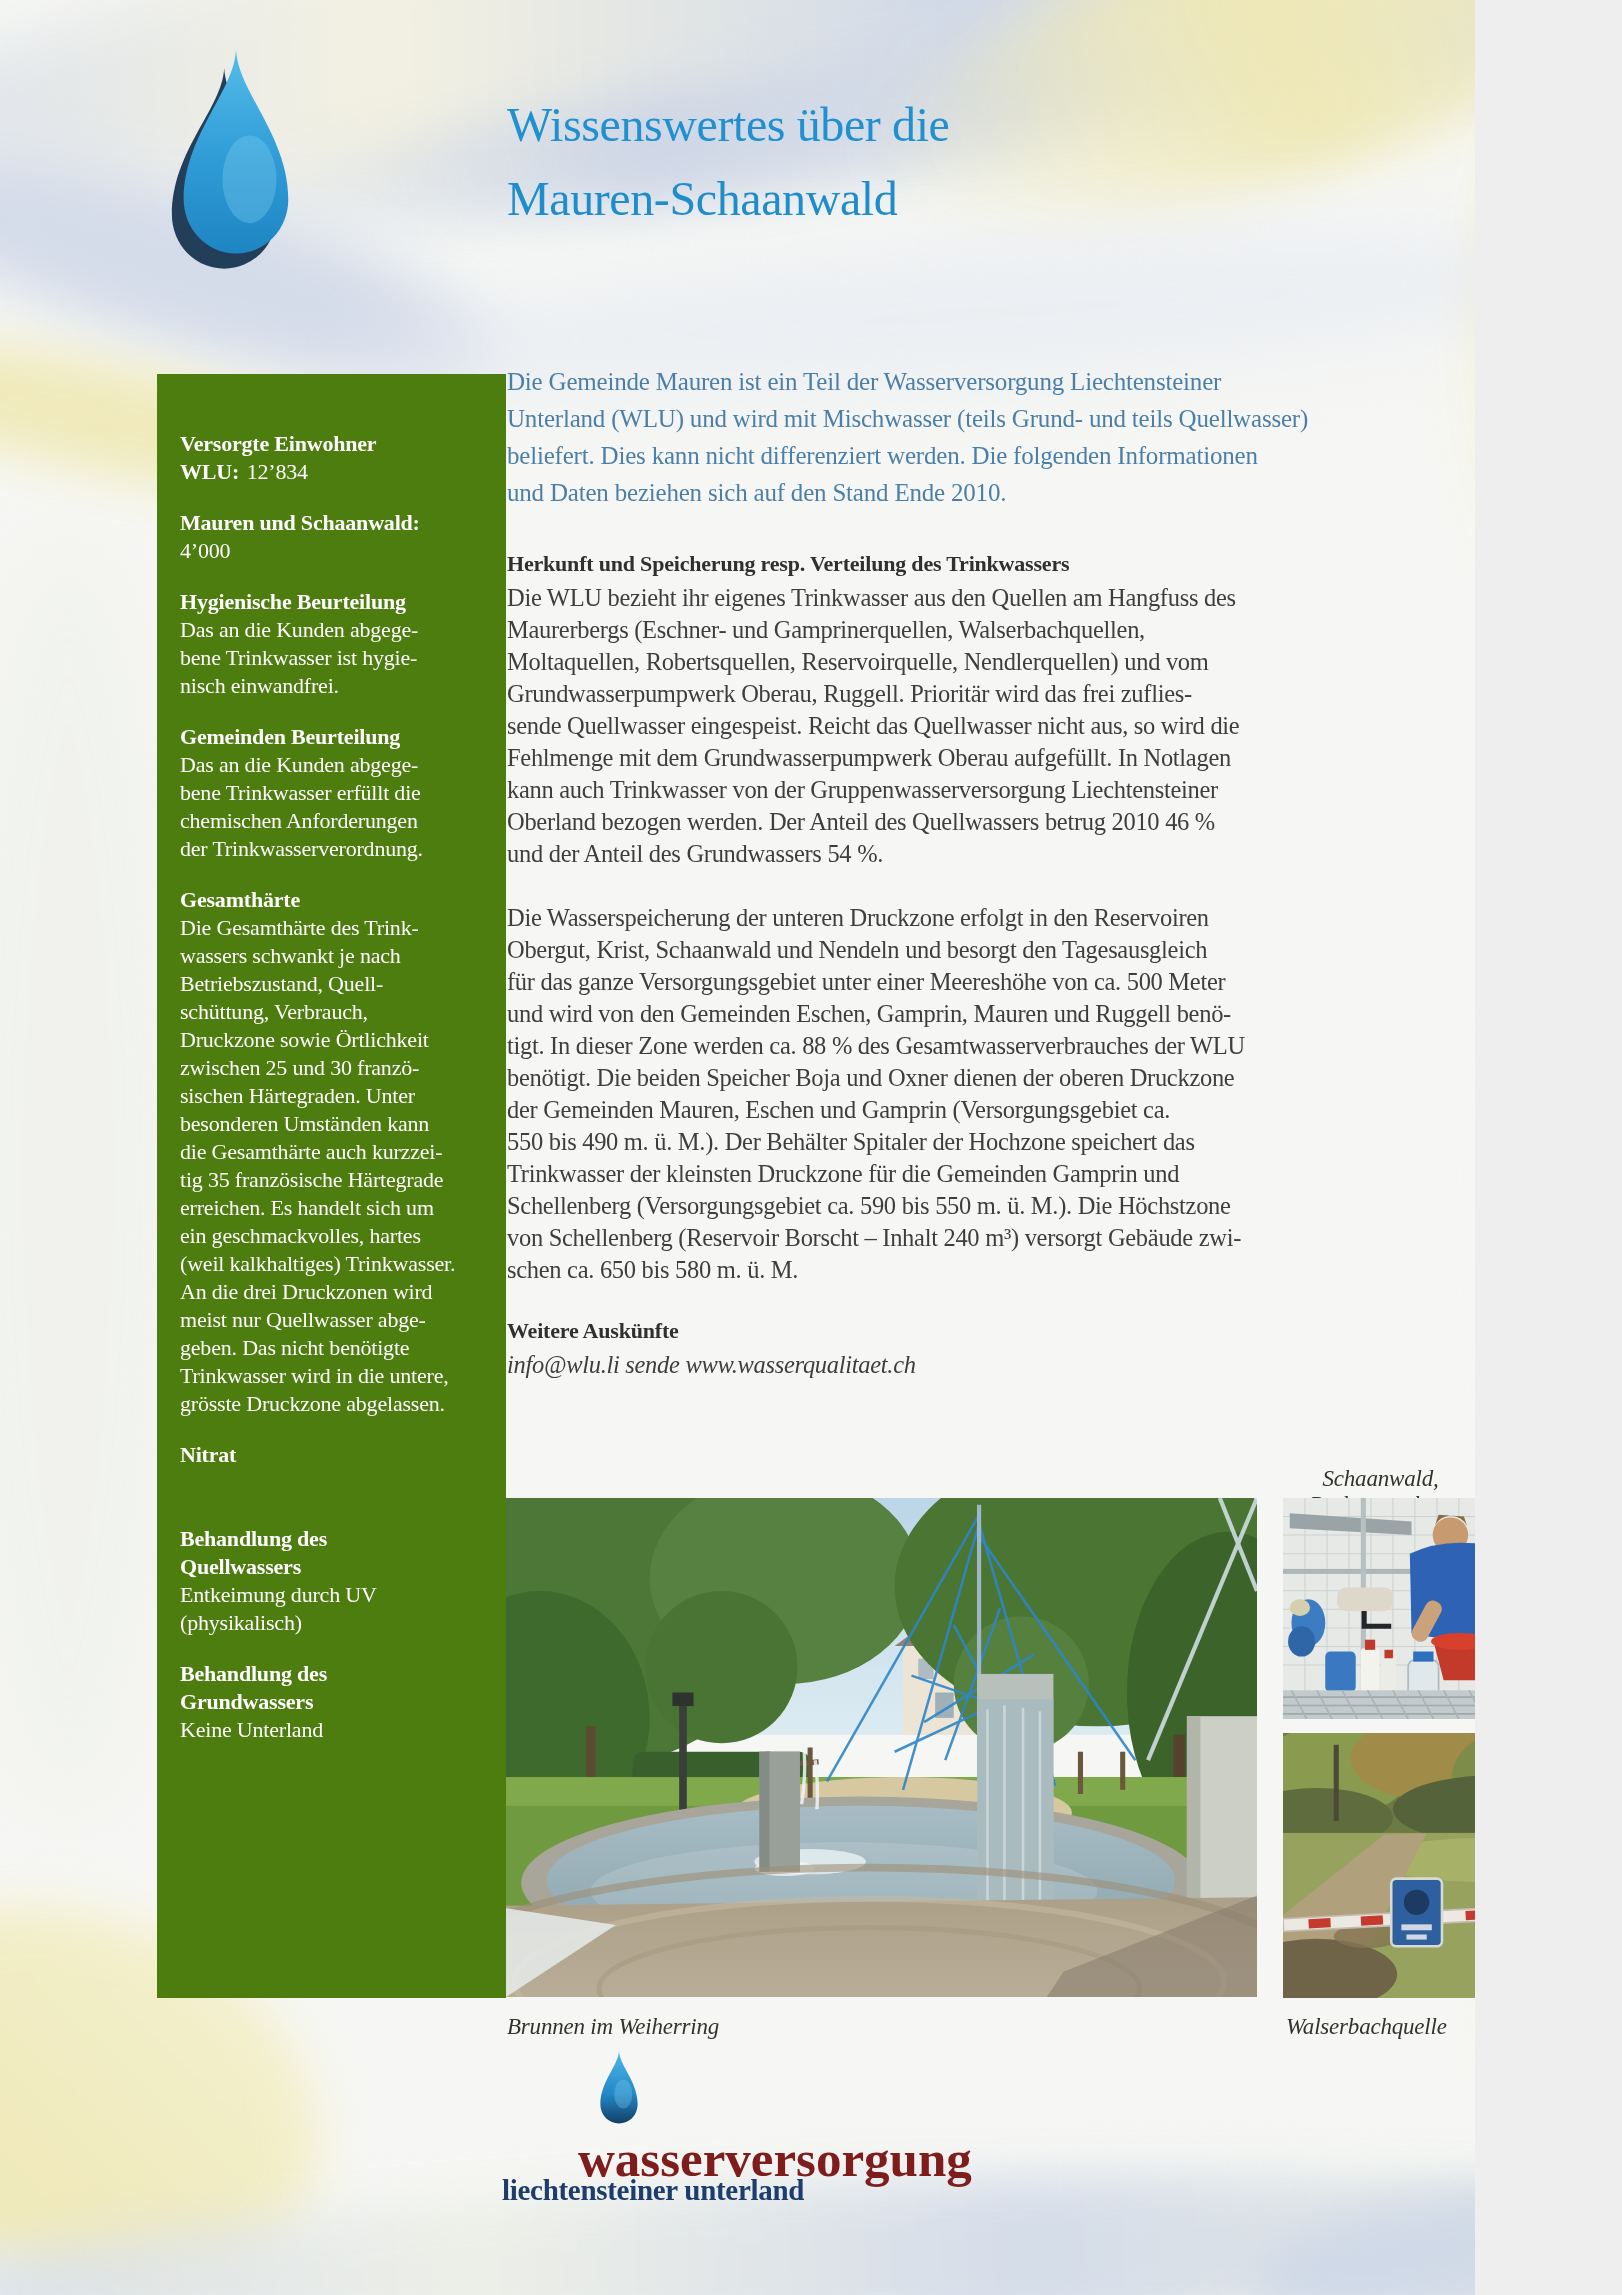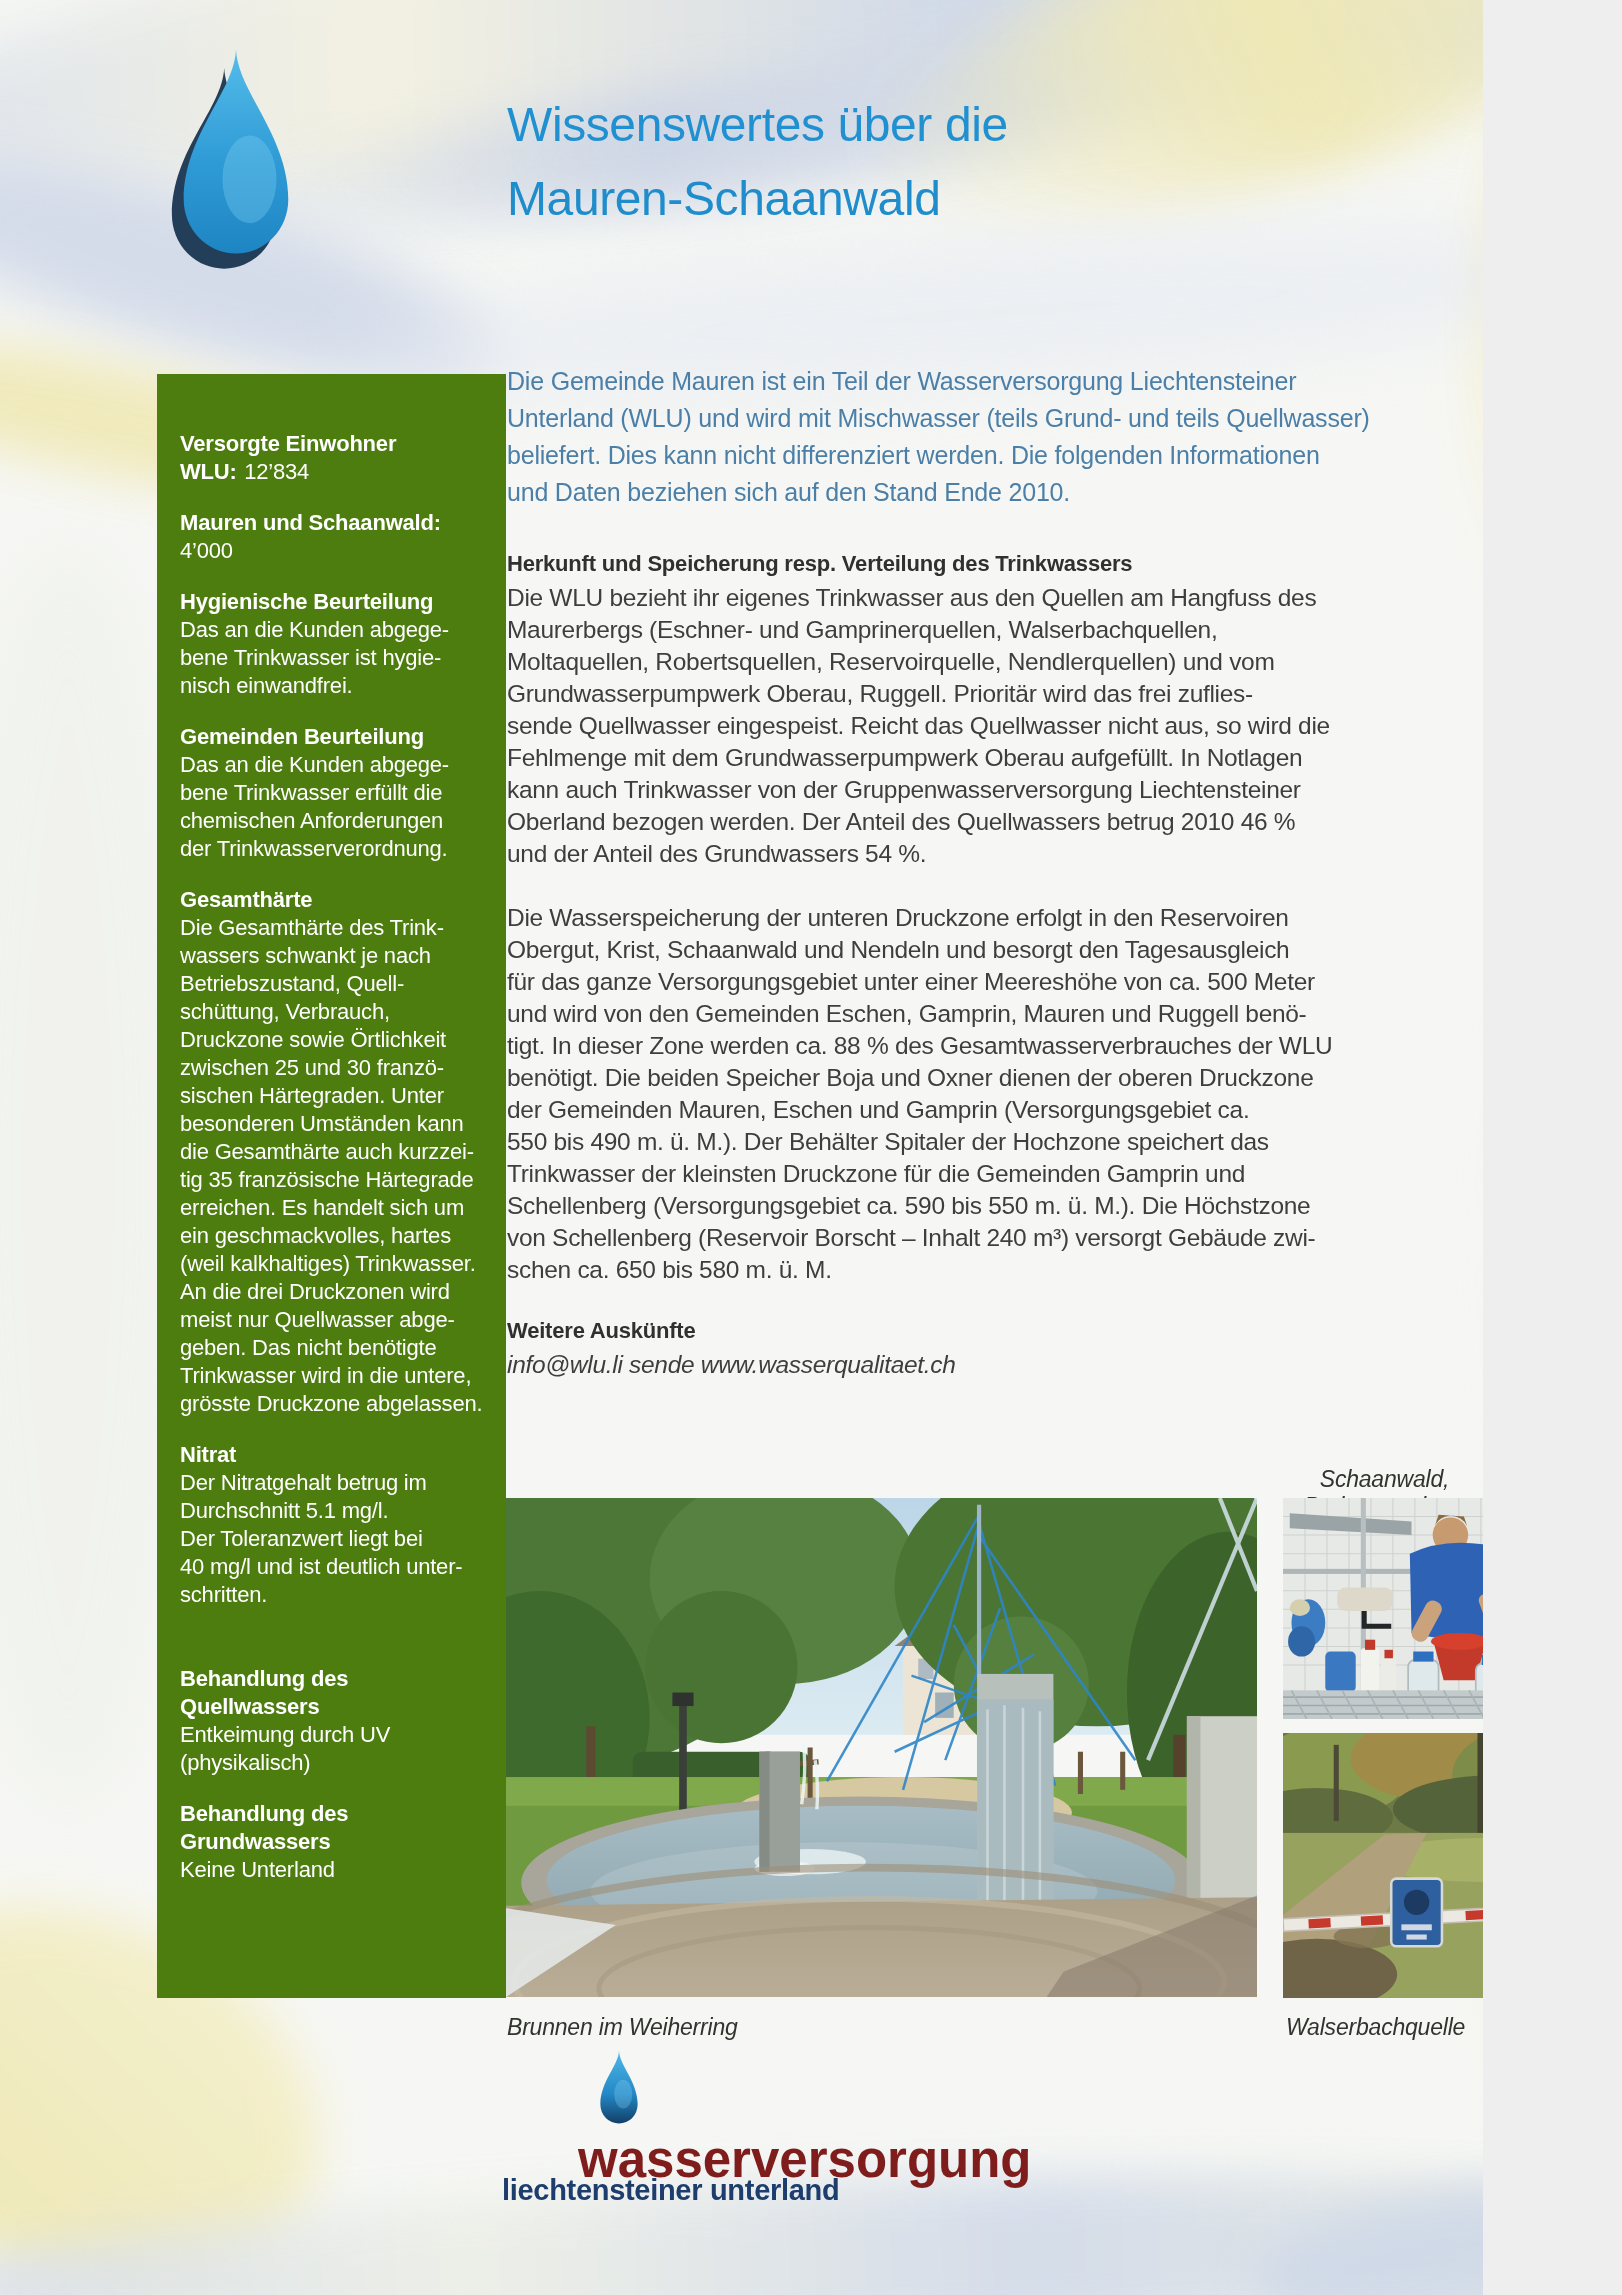--- a/index.html
+++ b/index.html
@@ -1,17 +1,17 @@
 <!DOCTYPE html>
 <html style="font-size:13.5px"><head>
 <meta charset="utf-8">
 <style>
   html,body{margin:0;padding:0;background:#eee;}
   .page{position:relative;width:1475px;height:2295px;background:#f6f7f4;overflow:hidden;
-        font-family:Liberation Sans, sans-serif;padding-left:8px;}
+        font-family:Liberation Serif, serif;}
 
   
   .b{position:absolute;pointer-events:none;border-radius:50%;}
   .b1{left:-101px;top:-127px;width:1944px;height:287px;
       background:linear-gradient(95deg,#dde3ed 0%,#f3f1e2 25%,#cfd8e8 55%,#f1ecc8 80%,#e6e9ef 100%);
       transform:rotate(-6deg);filter:blur(29px);opacity:.95;}
   .b2{left:169px;top:42px;width:1606px;height:127px;
       background:linear-gradient(90deg,rgba(201,211,230,0),#c8d2e6 30%,rgba(240,240,235,.2) 60%,#ccd6e8);
       transform:rotate(-8deg);filter:blur(25px);opacity:.8;}
   .b3{left:862px;top:-76px;width:845px;height:254px;
@@ -165,25 +165,20 @@
 ein geschmackvolles, hartes
 (weil kalkhaltiges) Trinkwasser.
 An die drei Druckzonen wird
 meist nur Quellwasser abge-
 geben. Das nicht benötigte
 Trinkwasser wird in die untere,
 grösste Druckzone abgelassen.</div>
     </div>
     <div class="sb-item">
       <div class="sb-head">Nitrat</div>
-      <div class="sb-body">Der Nitratgehalt betrug im
-Durchschnitt 5.1 mg/l.
-Der Toleranzwert liegt bei
-40 mg/l und ist deutlich unter-
-schritten.</div>
     </div>
     <div class="sb-item gap-lg">
       <div class="sb-head">Behandlung des
 Quellwassers</div>
       <div class="sb-body">Entkeimung durch UV
 (physikalisch)</div>
     </div>
     <div class="sb-item">
       <div class="sb-head">Behandlung des
 Grundwassers</div>

